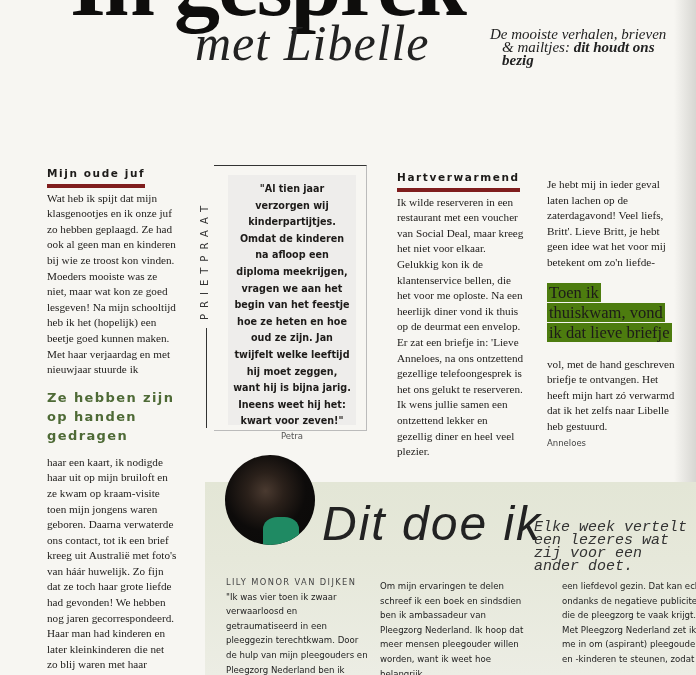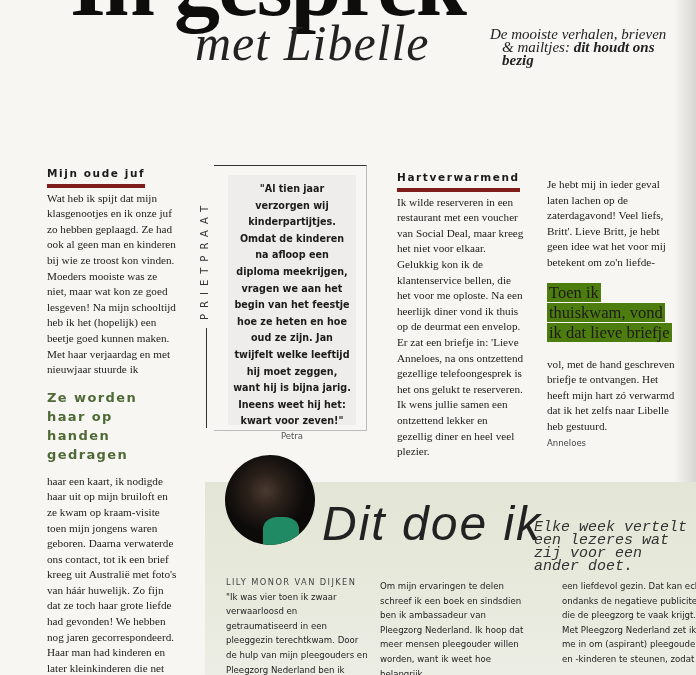--- a/index.html
+++ b/index.html
@@ -65,21 +65,21 @@
 <div class="big-title">In gesprek</div>
 <div class="sub-title">met Libelle</div>
 <div class="tagline">
   <span>De mooiste verhalen, brieven</span>
   <span class="l2"><span>&amp; mailtjes: </span><b>dit houdt ons bezig</b></span>
 </div>
 
 <div class="col" style="left:47px; top:166px; width:130px;">
   <div class="col-head">Mijn oude juf</div>
   <p>Wat heb ik spijt dat mijn klasgenootjes en ik onze juf zo hebben geplaagd. Ze had ook al geen man en kinderen bij wie ze troost kon vinden. Moeders mooiste was ze niet, maar wat kon ze goed lesgeven! Na mijn schooltijd heb ik het (hopelijk) een beetje goed kunnen maken. Met haar verjaardag en met nieuwjaar stuurde ik</p>
-  <div class="green-head">Ze worden haar op handen gedragen</div>
+  <div class="green-head">Ze hebben zijn op handen gedragen</div>
   <p>haar een kaart, ik nodigde haar uit op mijn bruiloft en ze kwam op kraam-visite toen mijn jongens waren geboren. Daarna verwaterde ons contact, tot ik een brief kreeg uit Australië met foto's van háár huwelijk. Zo fijn dat ze toch haar grote liefde had gevonden! We hebben nog jaren gecorrespondeerd. Haar man had kinderen en later kleinkinderen die net zo blij waren met haar</p>
 </div>
 
 <div class="prietpraat-label">PRIETPRAAT</div>
 <div class="prietpraat-line"></div>
 <div class="prietpraat-box"></div>
 <div class="quote-inner">
   <p>"Al tien jaar verzorgen wij kinderpartijtjes. Omdat de kinderen na afloop een diploma meekrijgen, vragen we aan het begin van het feestje hoe ze heten en hoe oud ze zijn. Jan twijfelt welke leeftijd hij moet zeggen, want hij is bijna jarig. Ineens weet hij het: kwart voor zeven!"</p>
   <span class="quote-author">Petra</span>
 </div>

